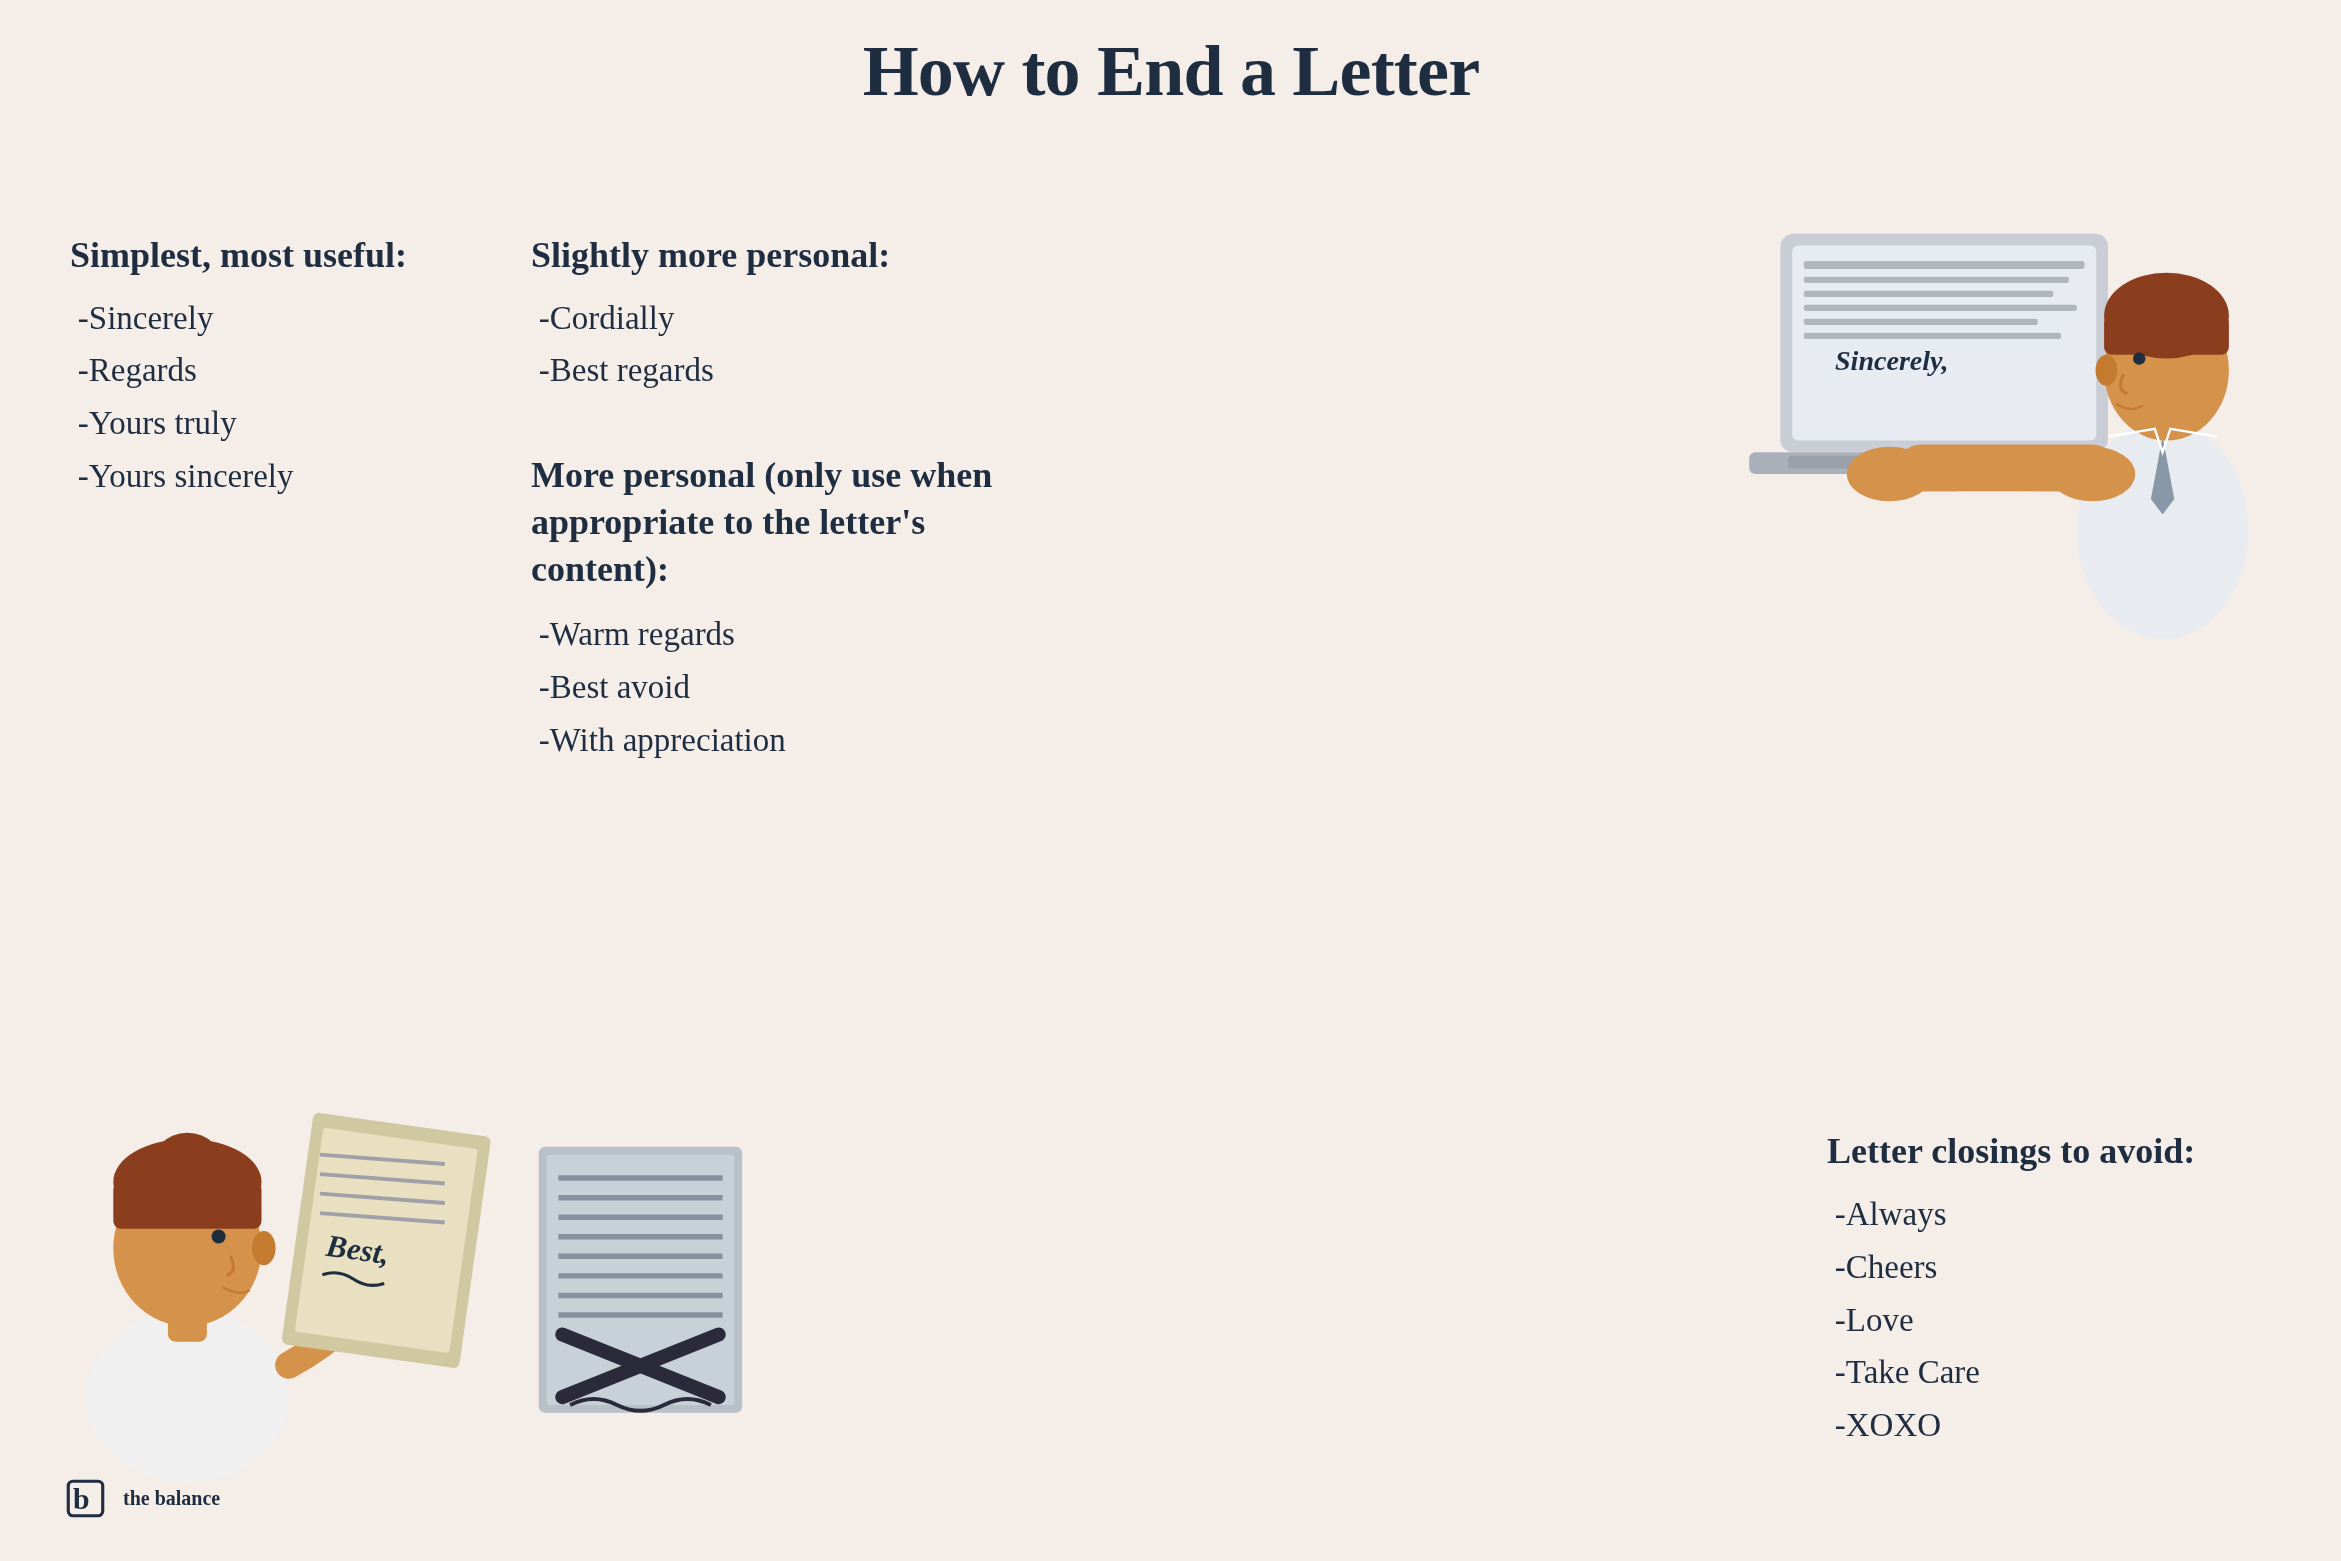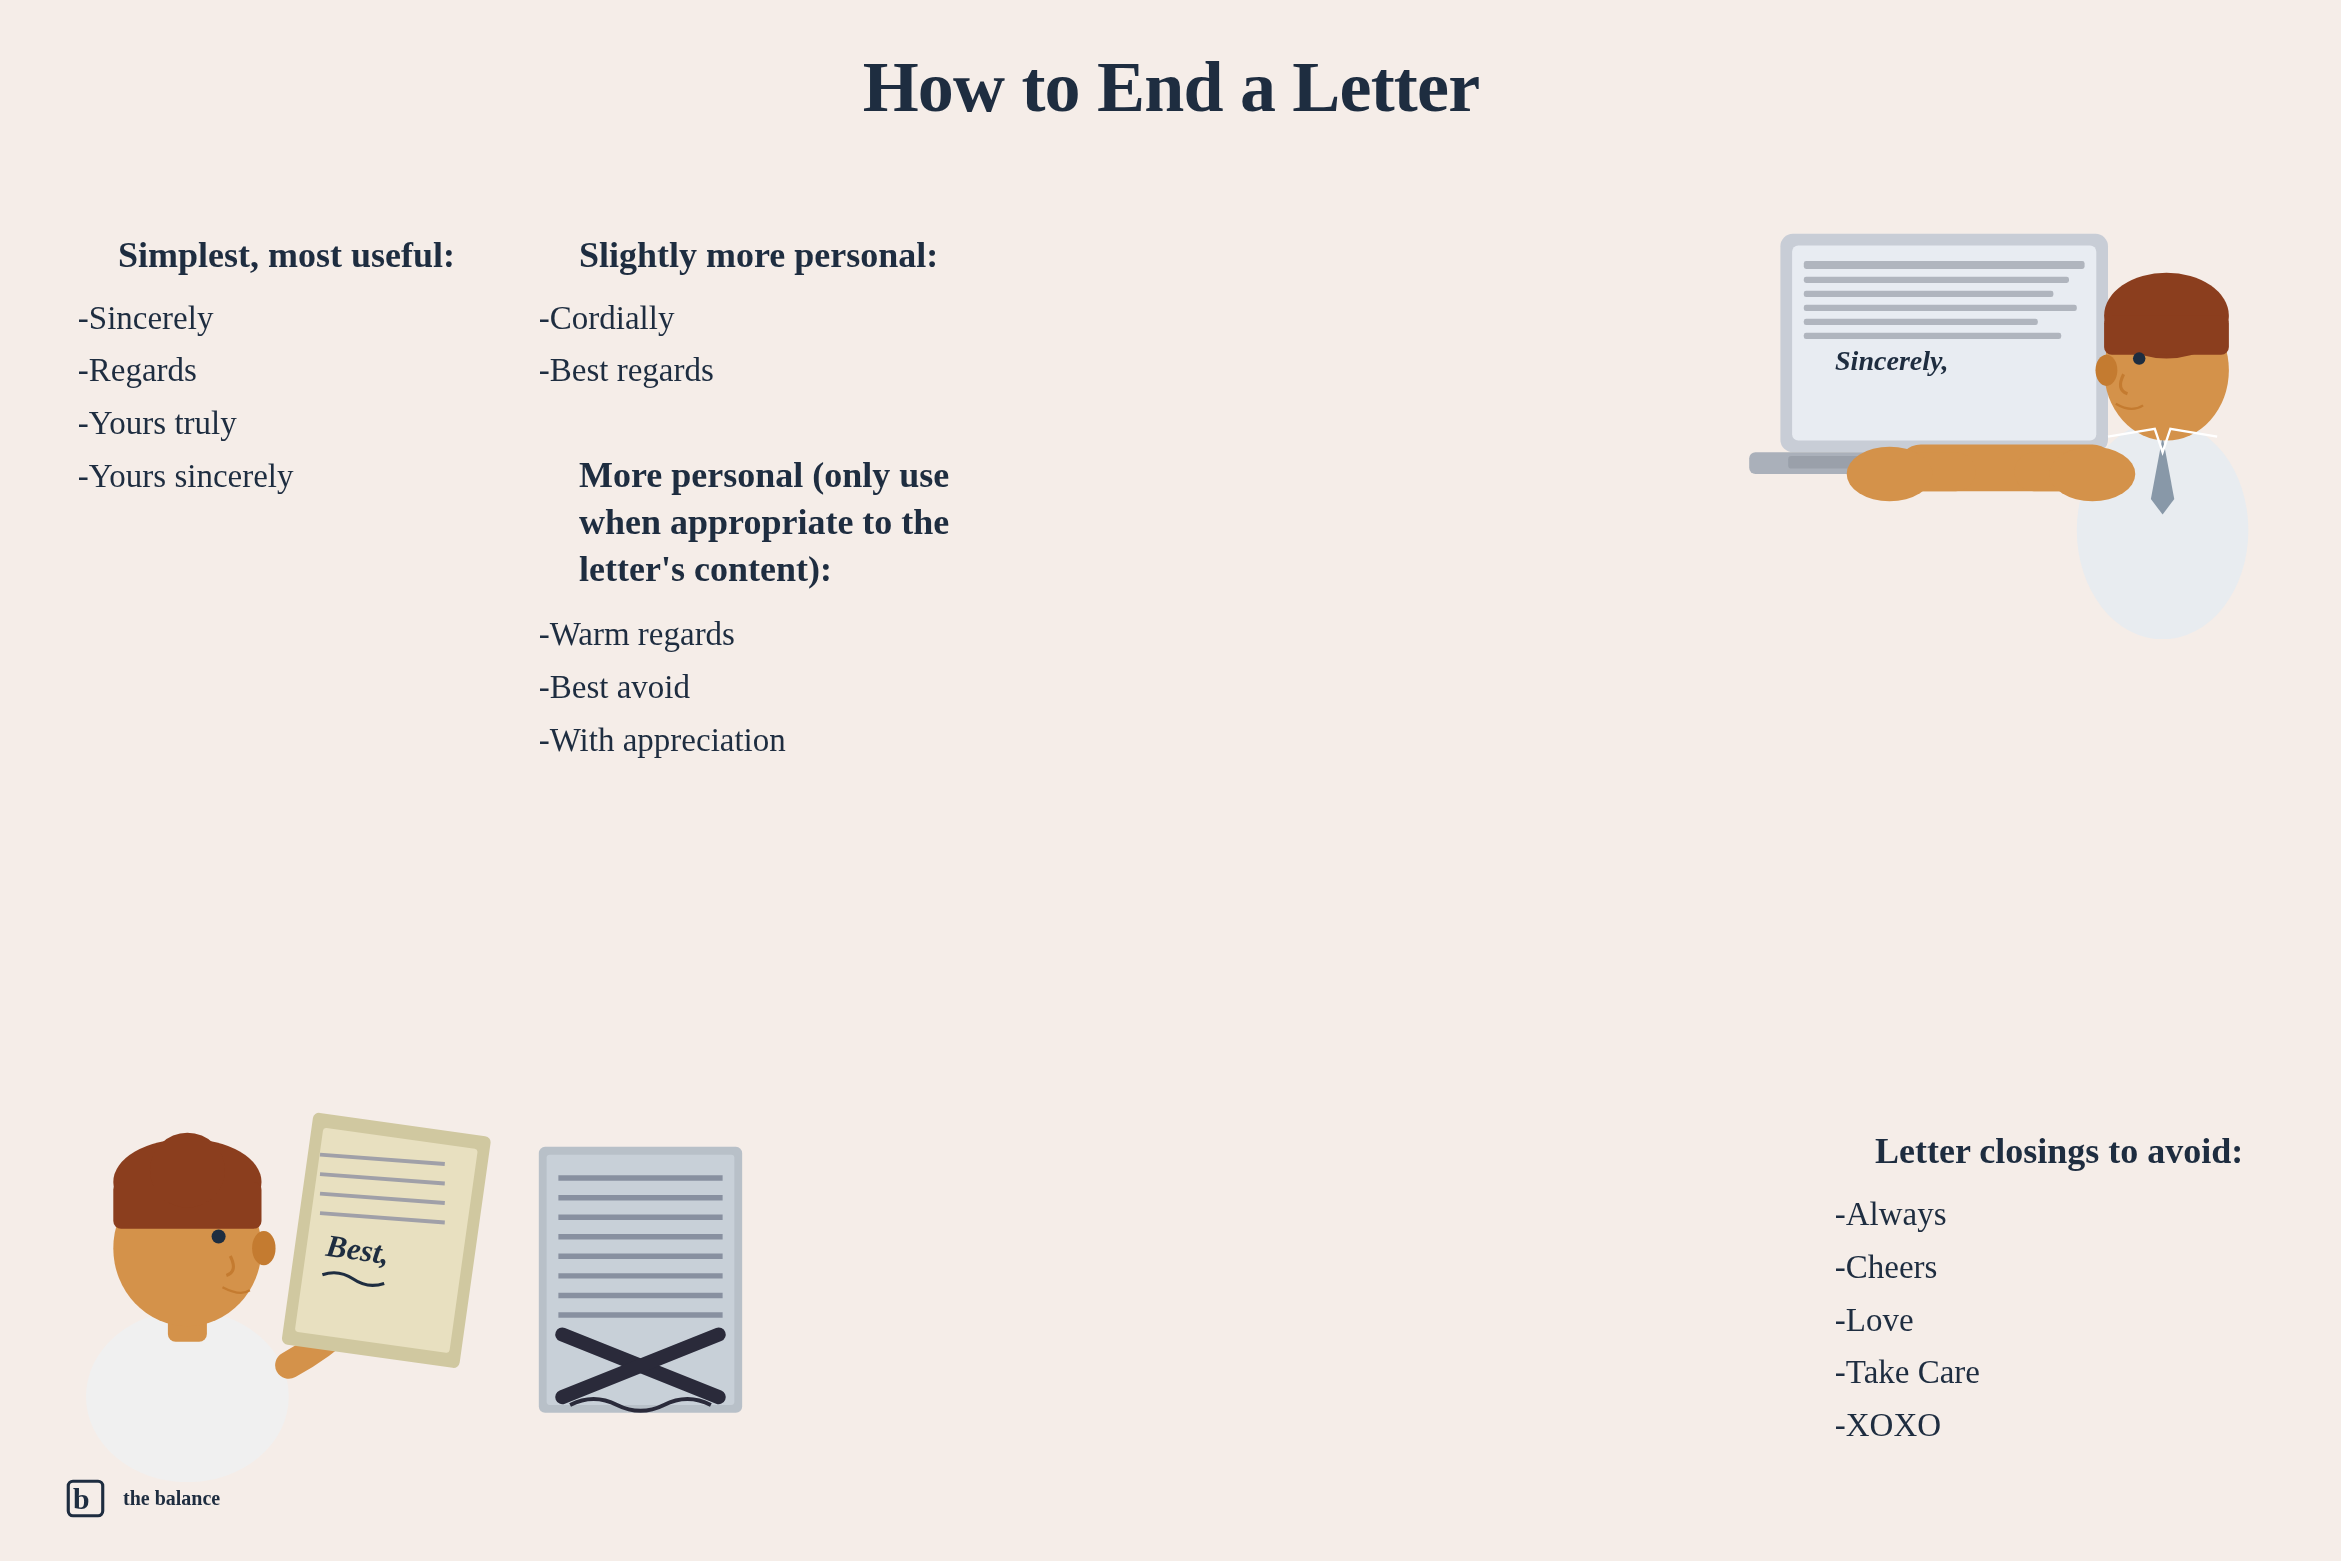--- a/index.html
+++ b/index.html
@@ -11,30 +11,29 @@
       height: 1561px;
       overflow: hidden;
       position: relative;
     }
 
     .page-title {
       text-align: center;
       font-size: 72px;
       font-weight: 900;
       color: #1e2d40;
-      padding-top: 46px;
+      padding-top: 30px;
       letter-spacing: -0.8px;
     }
 
     .section-heading {
       font-size: 36px;
       font-weight: 900;
       color: #1e2d40;
       margin-bottom: 15.6px;
-      margin-left: 48px;
     }
 
     .section-item {
       font-size: 33px;
       color: #1e2d40;
       line-height: 1.6;
       padding-left: 7.8px;
     }
 
     

